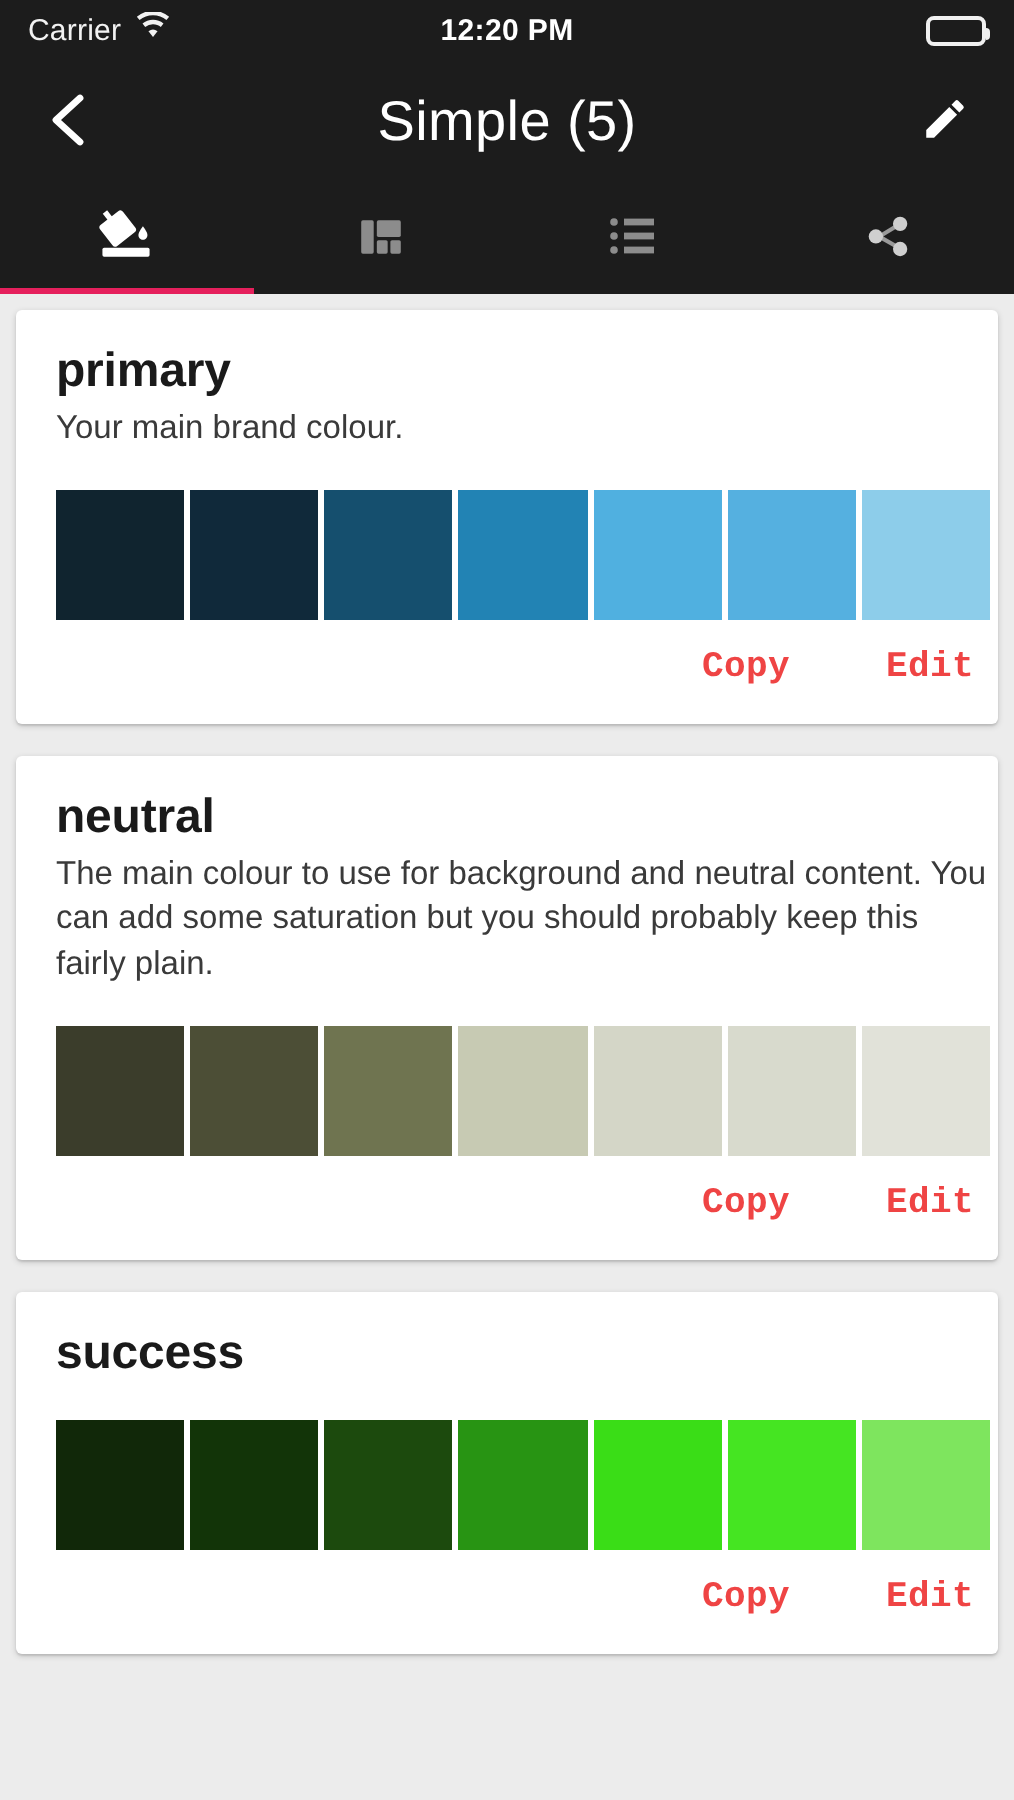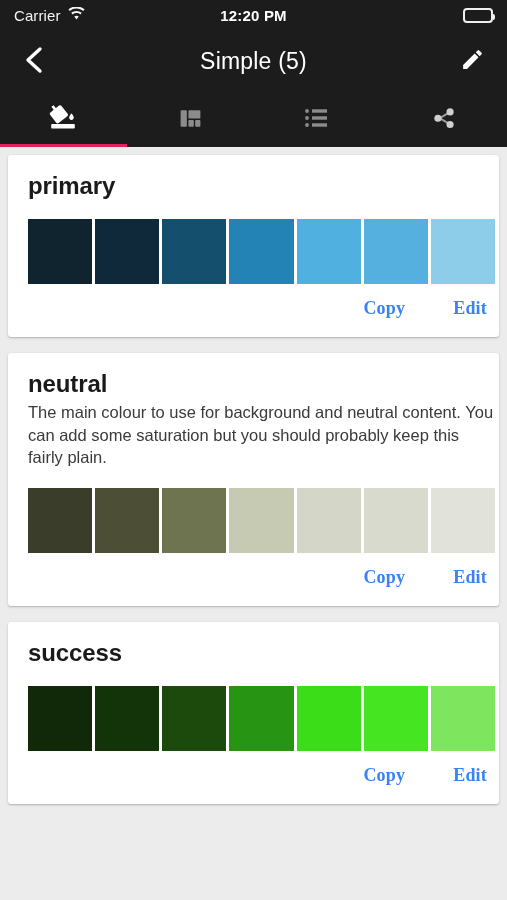--- a/index.html
+++ b/index.html
@@ -98,21 +98,21 @@
     flex: 0 0 auto;
     width: 40px;
     display: flex;
     align-items: center;
   }
   .app-bar-side.right { justify-content: flex-end; }
   .app-bar-title {
     flex: 1 1 auto;
     text-align: center;
     color: #ffffff;
-    font-size: 23px;
+    font-size: 28px;
     letter-spacing: 0.2px;
   }
   .icon-btn {
     background: none;
     border: none;
     cursor: pointer;
     padding: 0;
     display: flex;
     align-items: center;
     justify-content: center;
@@ -192,26 +192,26 @@
   .card-actions {
     display: flex;
     justify-content: flex-end;
     gap: 48px;
     padding: 14px 8px 10px 0;
   }
   .action-btn {
     background: none;
     border: none;
     cursor: pointer;
-    color: #3b82f6;
+    color: #ef4444;
     font-size: 18px;
     font-weight: bold;
     letter-spacing: 0.2px;
     padding: 0;
-    font-family: Liberation Serif, serif;
+    font-family: Liberation Mono, monospace;
   }
 </style>
 </head>
 <body>
 
 <div class="phone">
 
   <div class="status-bar">
     <div class="status-left">
       <span class="carrier-label">Carrier</span>
@@ -303,20 +303,21 @@
       </span>
     </button>
 
     <div class="tab-indicator" style="width: 25%; left: 0%; background: rgb(229, 32, 92);"></div>
   </div>
 
   <div class="content">
 
     <div class="card">
       <div class="card-title">primary</div>
+      <div class="card-desc">Your main brand colour.</div>
       <div class="swatch-row">
         <div class="swatch" style="background: rgb(16, 36, 47);"></div>
         <div class="swatch" style="background: rgb(16, 41, 58);"></div>
         <div class="swatch" style="background: rgb(21, 79, 110);"></div>
         <div class="swatch" style="background: rgb(34, 131, 180);"></div>
         <div class="swatch" style="background: rgb(80, 176, 224);"></div>
         <div class="swatch" style="background: rgb(85, 176, 224);"></div>
         <div class="swatch" style="background: rgb(141, 205, 234);"></div>
       </div>
       <div class="card-actions">

